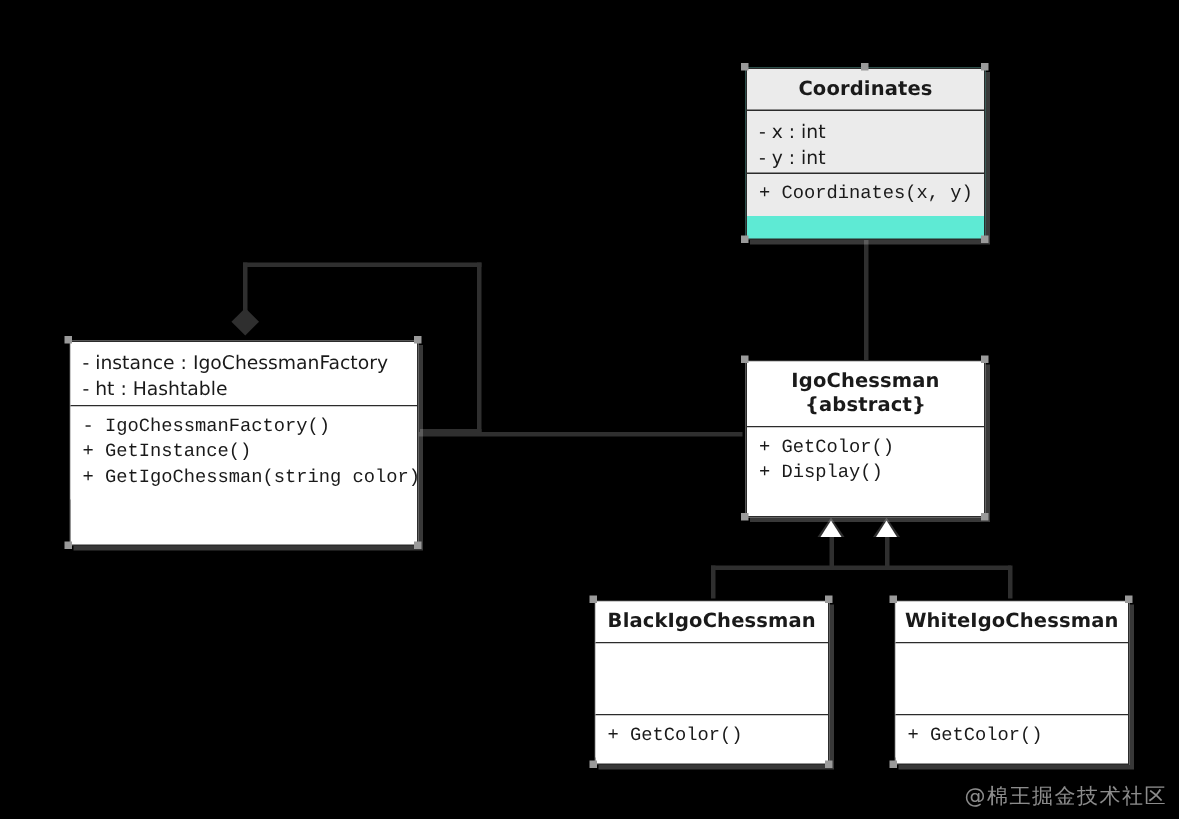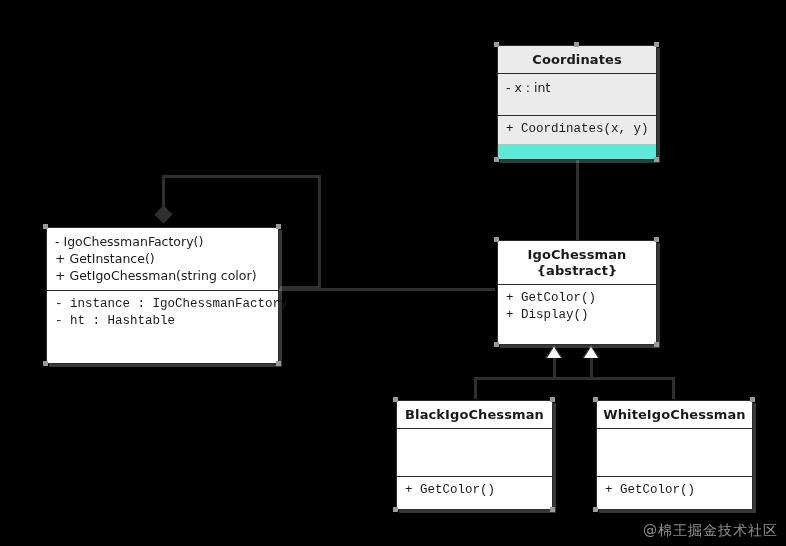--- a/index.html
+++ b/index.html
@@ -166,40 +166,41 @@
 
   <div class="tri-outline" style="left:545px; top:345px;"></div>
   <div class="tri-up" style="left:547px; top:347px;"></div>
   <div class="tri-outline" style="left:582px; top:345px;"></div>
   <div class="tri-up" style="left:584px; top:347px;"></div>
 
   <div class="uml-class shaded" style="left:497px; top:45px; width:160px; height:115px;">
     <div class="cls-header">Coordinates</div>
     <div class="cls-section" style="height:42px;">
       <div class="member">- x : int</div>
+      <div class="member">- y : int</div>
     </div>
     <div class="cls-section">
       <div class="member">+ Coordinates(x, y)</div>
     </div>
   </div>
   <div class="handle" style="left:494px; top:42px;"></div>
   <div class="handle" style="left:654px; top:42px;"></div>
   <div class="handle" style="left:574px; top:42px;"></div>
   <div class="handle" style="left:654px; top:157px;"></div>
   <div class="handle" style="left:494px; top:157px;"></div>
 
   <div class="uml-class" style="left:46px; top:227px; width:233px; height:137px;">
+    <div class="cls-section" style="height:43px;">
+      <div class="member">- instance : IgoChessmanFactory</div>
+      <div class="member">- ht : Hashtable</div>
+    </div>
     <div class="cls-section">
       <div class="member">- IgoChessmanFactory()</div>
       <div class="member">+ GetInstance()</div>
       <div class="member">+ GetIgoChessman(string color)</div>
-    </div>
-    <div class="cls-section" style="height:43px;">
-      <div class="member">- instance : IgoChessmanFactory</div>
-      <div class="member">- ht : Hashtable</div>
     </div>
   </div>
   <div class="handle" style="left:43px; top:224px;"></div>
   <div class="handle" style="left:276px; top:224px;"></div>
   <div class="handle" style="left:276px; top:361px;"></div>
   <div class="handle" style="left:43px; top:361px;"></div>
 
   <div class="uml-class" style="left:497px; top:240px; width:160px; height:105px;">
     <div class="cls-header">
       <span>IgoChessman</span>

